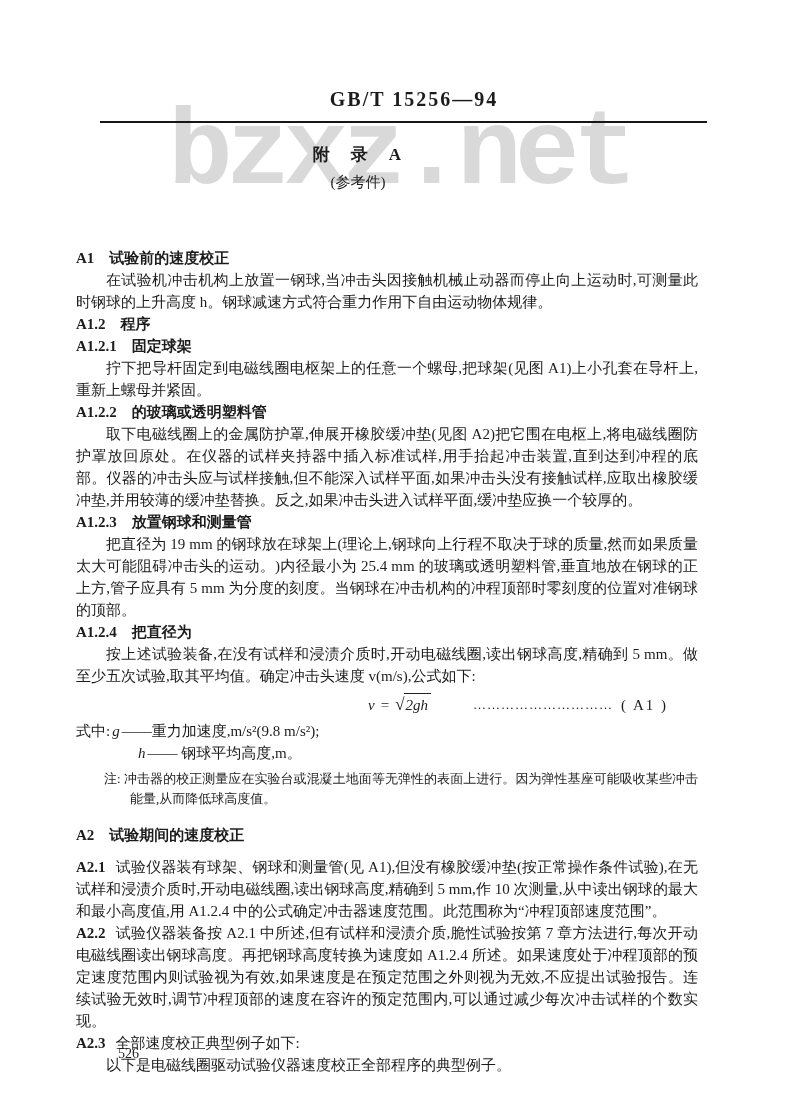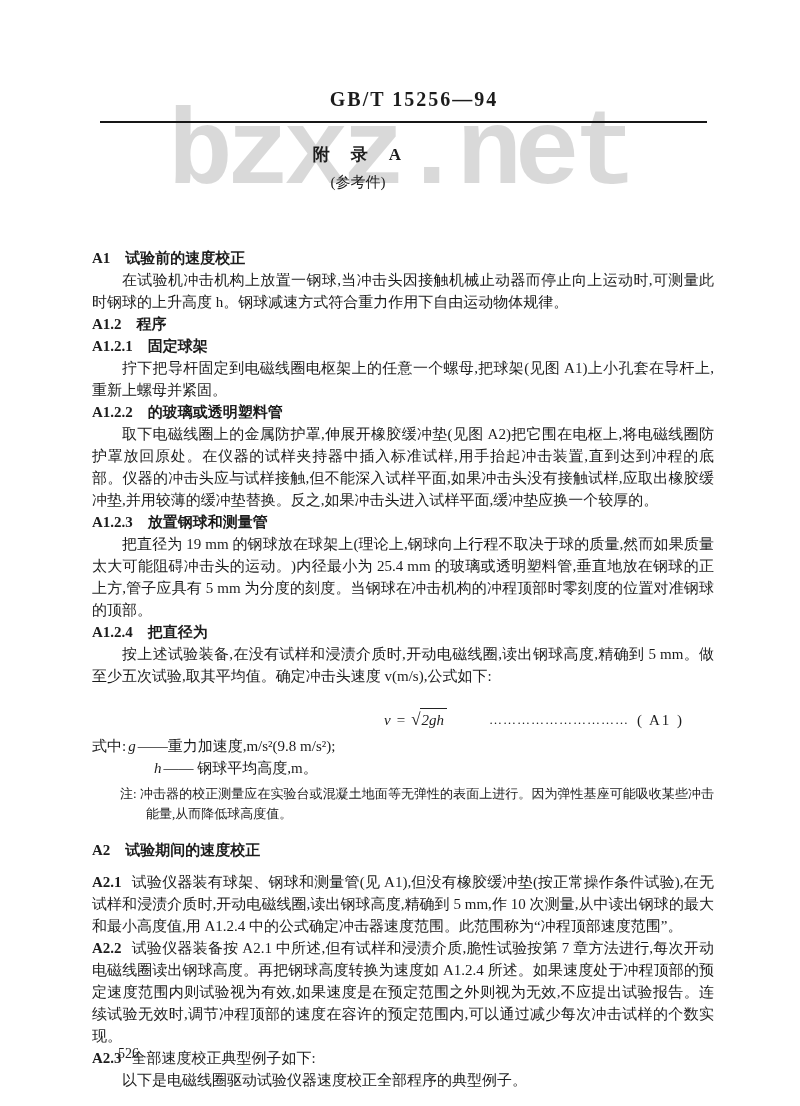--- a/index.html
+++ b/index.html
@@ -25,30 +25,30 @@
   }
   .header-rule{
     position:absolute;top:121px;left:100px;width:607px;height:2px;
     background:#161616;
   }
   .title-block{position:absolute;top:143px;left:0;width:716px;text-align:center;}
   .title-appendix{font-weight:bold;font-size:17px;letter-spacing:2px;margin:0 0 7px 0;}
   .title-name{font-weight:bold;font-size:16.5px;margin:0 0 7px 0;letter-spacing:1px;}
   .title-type{font-size:15px;margin:0;}
   .content{
-    position:absolute;top:247px;left:92px;width:622px;
+    position:absolute;top:247px;left:76px;width:622px;
     font-size:15px;line-height:22px;text-align:justify;
   }
   .sec{font-weight:bold;font-size:15px;margin:0;}
   .sec.sp-top{margin-top:8px;}
   .sec.big-gap{margin:15px 0 10px 0;}
   .para{margin:0;text-indent:2em;}
   .para-flush{margin:0;}
   .num-label{font-weight:bold;margin-right:10px;}
-  .formula-row{display:flex;align-items:center;margin:21px 0 4px 0;}
+  .formula-row{display:flex;align-items:center;margin:6px 0 4px 0;}
   .f-core{margin-left:292px;font-style:italic;white-space:nowrap;}
   .f-eq{font-style:normal;padding:0 6px;}
   .rad-sym{font-style:normal;font-size:17px;}
   .radicand{display:inline-block;border-top:1.4px solid #222;padding:0 3px 0 1px;font-style:italic;}
   .f-dots{margin-left:42px;font-size:13px;letter-spacing:1px;white-space:nowrap;overflow:hidden;}
   .f-label{margin-left:8px;white-space:nowrap;letter-spacing:2px;}
   .where-line{margin:0;}
   .where-h{padding-left:60px;}
   .var{font-style:italic;padding:0 2px;}
   .note{font-size:13px;line-height:20px;margin-top:5px;padding-left:54px;text-indent:-26px;}

